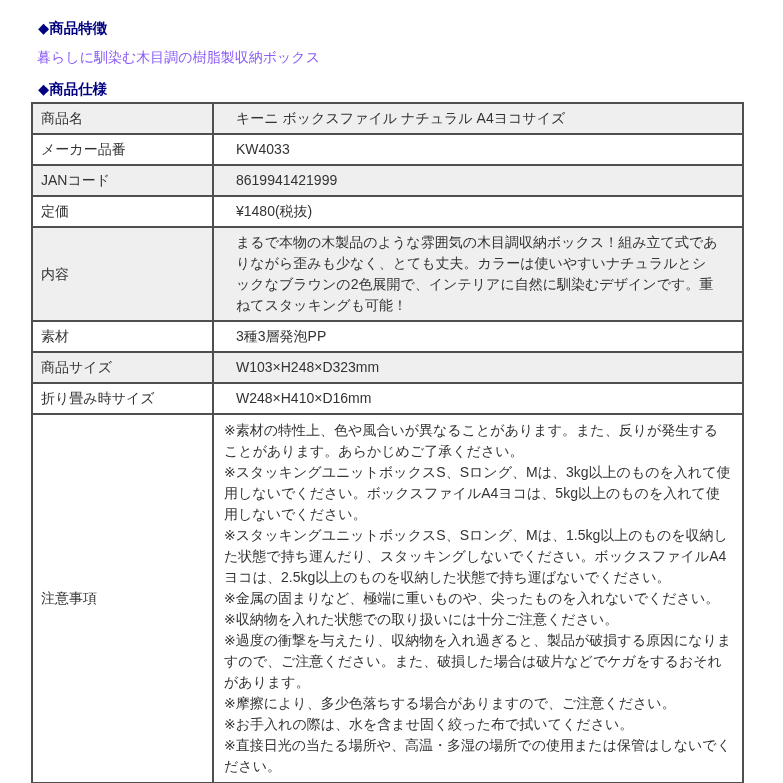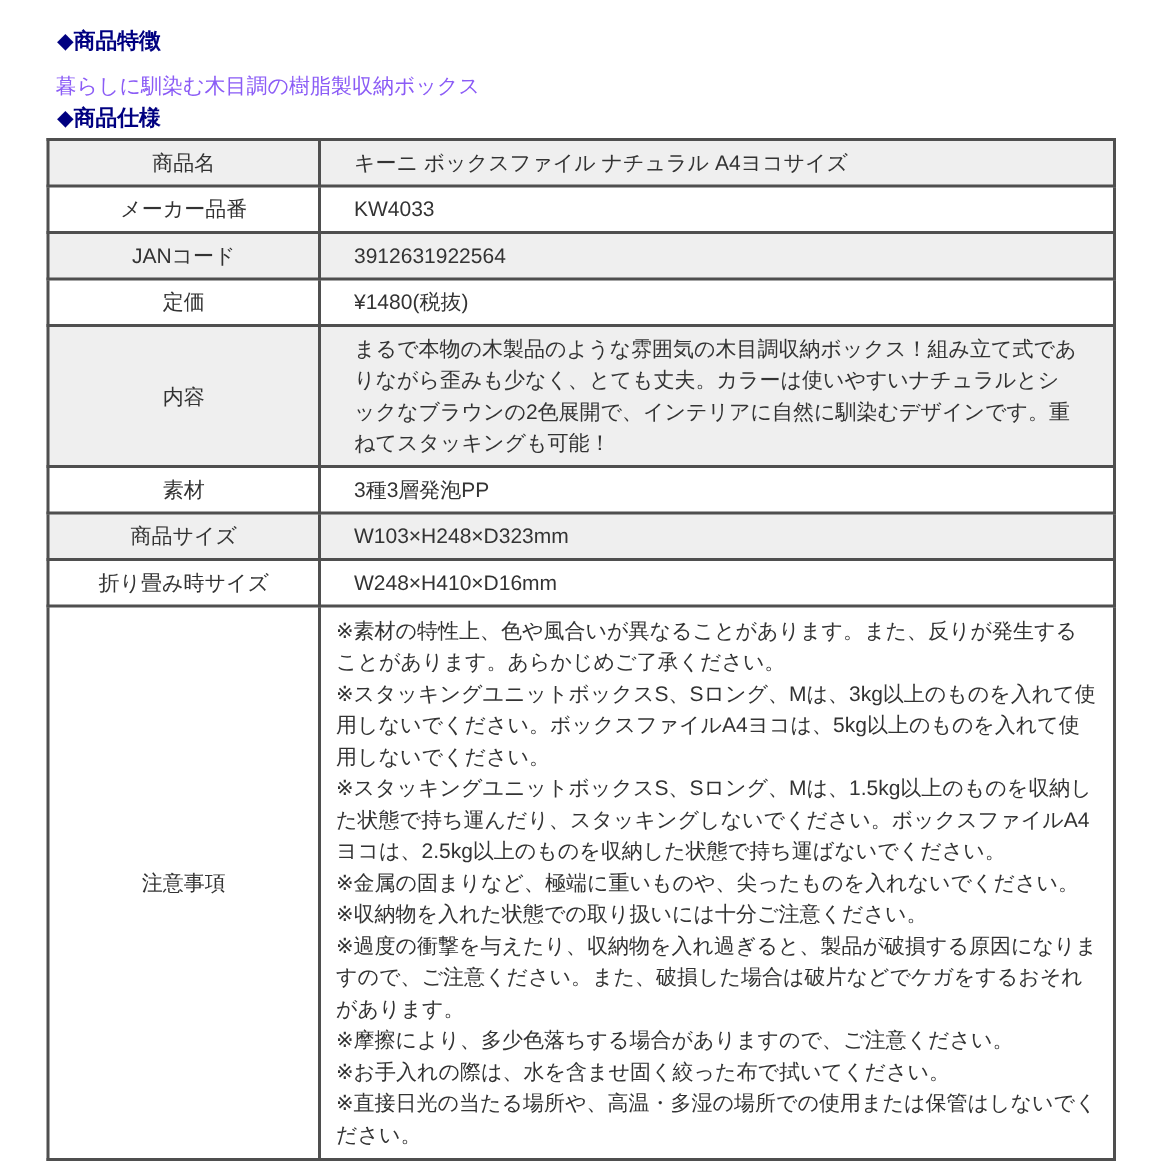--- a/index.html
+++ b/index.html
@@ -19,42 +19,42 @@
     overflow: hidden;
   }
   .section-heading {
     margin: 0 0 0 38px;
     font-size: 14.5px;
     font-weight: bold;
     color: #000080;
     line-height: 16px;
   }
   .heading-features { padding-top: 20px; }
-  .heading-specs { margin-top: 4px; margin-bottom: 5px; }
+  .heading-specs { margin-top: 14px; margin-bottom: 5px; }
   .feature-text {
     margin: 11px 0 0 37px;
     font-size: 14px;
     line-height: 20px;
     color: #8b5cf6;
   }
   table.spec-table {
     margin-left: 31px;
     border-collapse: collapse;
     table-layout: fixed;
     width: 711px;
   }
   table.spec-table td {
     border: 2px solid #4f4f4f;
     font-size: 14px;
     line-height: 21px;
     color: #333333;
     vertical-align: middle;
     word-break: break-all;
   }
-  td.label-cell  { padding: 4px 8px; text-align: center; }
+  td.label-cell  { padding: 4px 8px; }
   td.value-cell  { padding: 4px 22px; }
   tr.row-gray    { background: #efefef; }
   tr.row-white   { background: #ffffff; }
   tr.row-simple  { height: 31px; }
   tr.row-content { height: 73px; }
   td.notice-cell {
     white-space: pre-line;
     padding: 5px 10px;
     vertical-align: middle;
   }
@@ -79,21 +79,21 @@
       <tr class="row-gray row-simple">
         <td class="label-cell">商品名</td>
         <td class="value-cell">キーニ ボックスファイル ナチュラル A4ヨコサイズ</td>
       </tr>
       <tr class="row-white row-simple">
         <td class="label-cell">メーカー品番</td>
         <td class="value-cell">KW4033</td>
       </tr>
       <tr class="row-gray row-simple">
         <td class="label-cell">JANコード</td>
-        <td class="value-cell">3912631922564</td>
+        <td class="value-cell">8619941421999</td>
       </tr>
       <tr class="row-white row-simple">
         <td class="label-cell">定価</td>
         <td class="value-cell">¥1480(税抜)</td>
       </tr>
       <tr class="row-gray row-content">
         <td class="label-cell">内容</td>
         <td class="value-cell">まるで本物の木製品のような雰囲気の木目調収納ボックス！組み立て式でありながら歪みも少なく、とても丈夫。カラーは使いやすいナチュラルとシックなブラウンの2色展開で、インテリアに自然に馴染むデザインです。重ねてスタッキングも可能！</td>
       </tr>
       <tr class="row-white row-simple">

